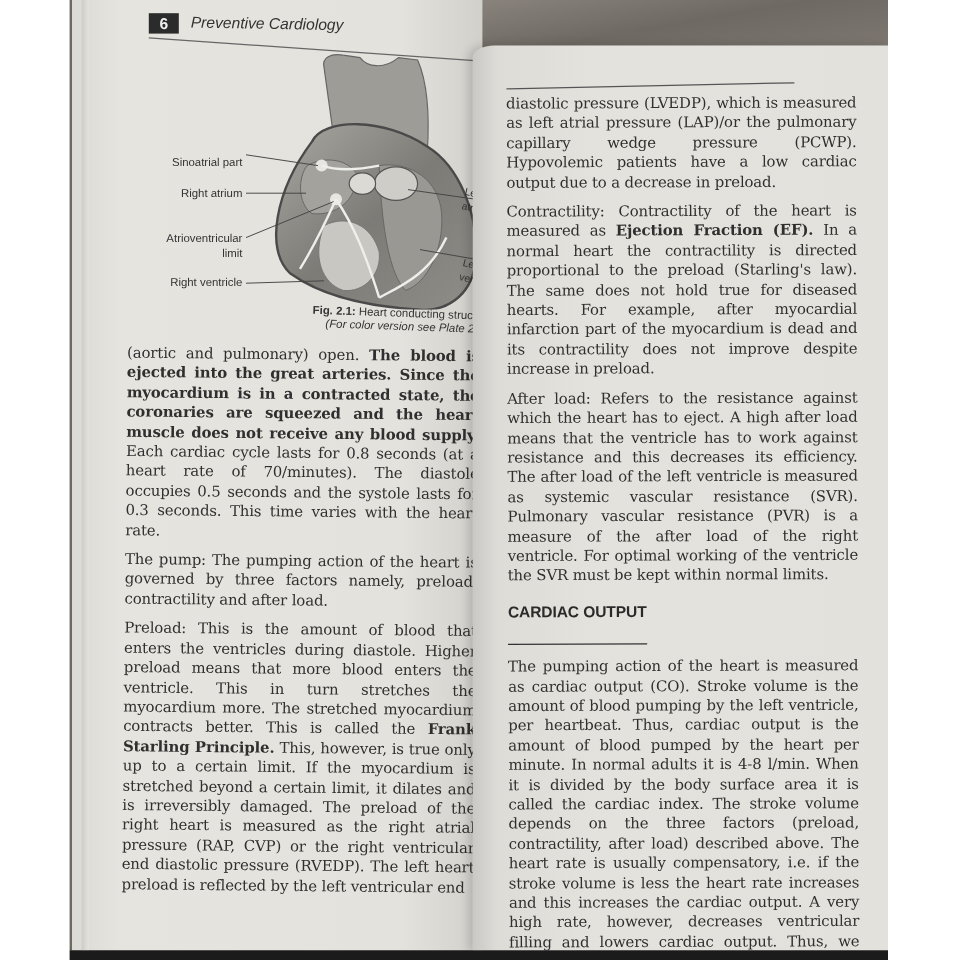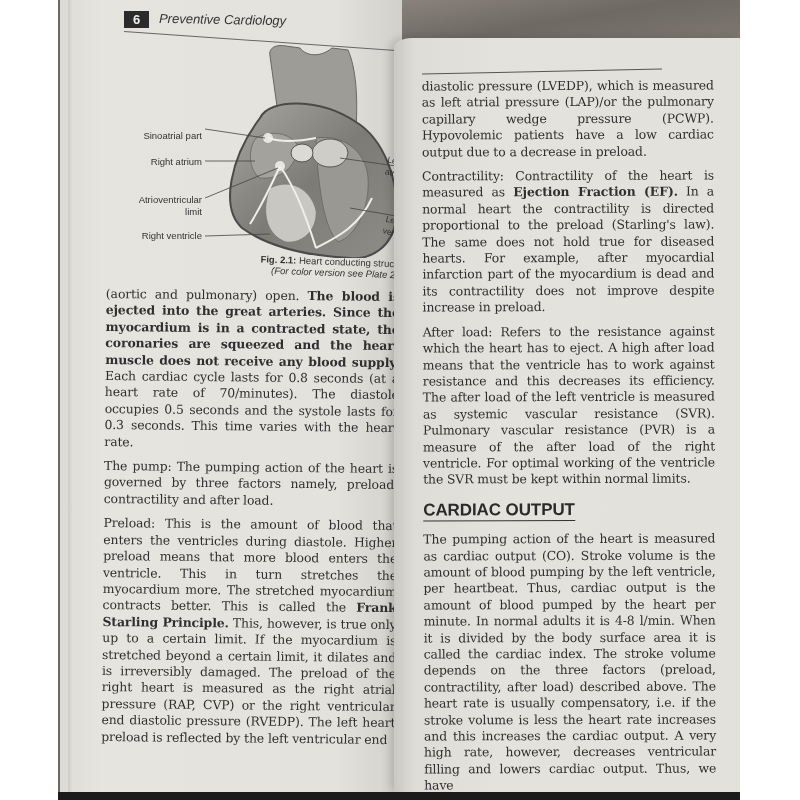--- a/index.html
+++ b/index.html
@@ -76,23 +76,23 @@
     .text-col {
       position: absolute; font-size: 12.4px; color: #2f2f2f; line-height: 16.4px;
       letter-spacing: -0.1px;
     }
     .text-col p { margin: 0 0 8px 0; text-align: justify; }
     .text-col .it { }
     .text-col .bi { font-weight: bold; }
     .left-text { left: 46px; top: 286px; width: 294px; transform: rotate(0.6deg); transform-origin: left top; }
     .right-text { left: 29px; top: 40px; width: 292px; transform: rotate(-0.2deg); }
     .section-head {
-      font-family: "Liberation Sans", sans-serif; font-weight: bold; font-size: 17px;
+      font-family: "Liberation Sans", sans-serif; font-weight: bold; font-size: 13px;
       color: #2a2a2a; display: inline-block; border-bottom: 1.5px solid #333;
-      padding-bottom: 2px; margin: 6px 0 10px 0;
+      padding-bottom: 18px; margin: 6px 0 10px 0;
     }
   </style>
 </head>
 <body>
 
 <div class="photo">
   <div class="wood"></div>
 
   <div class="page-left">
     <div class="page-left-edge"></div>

